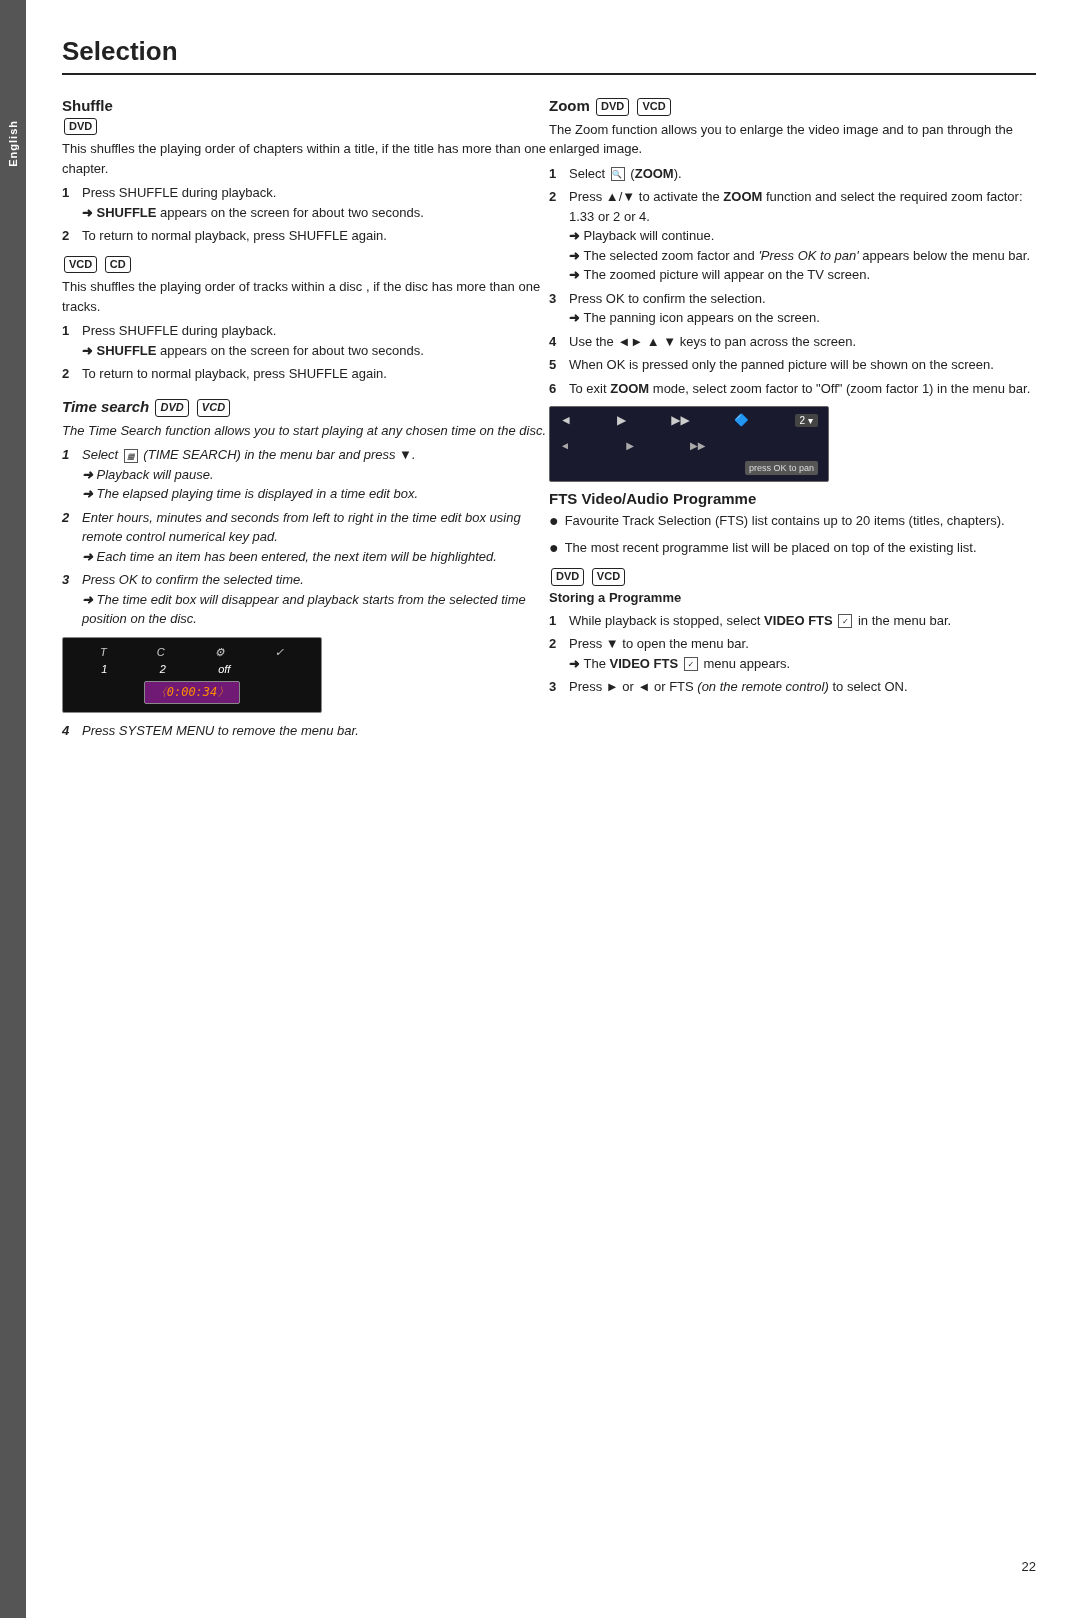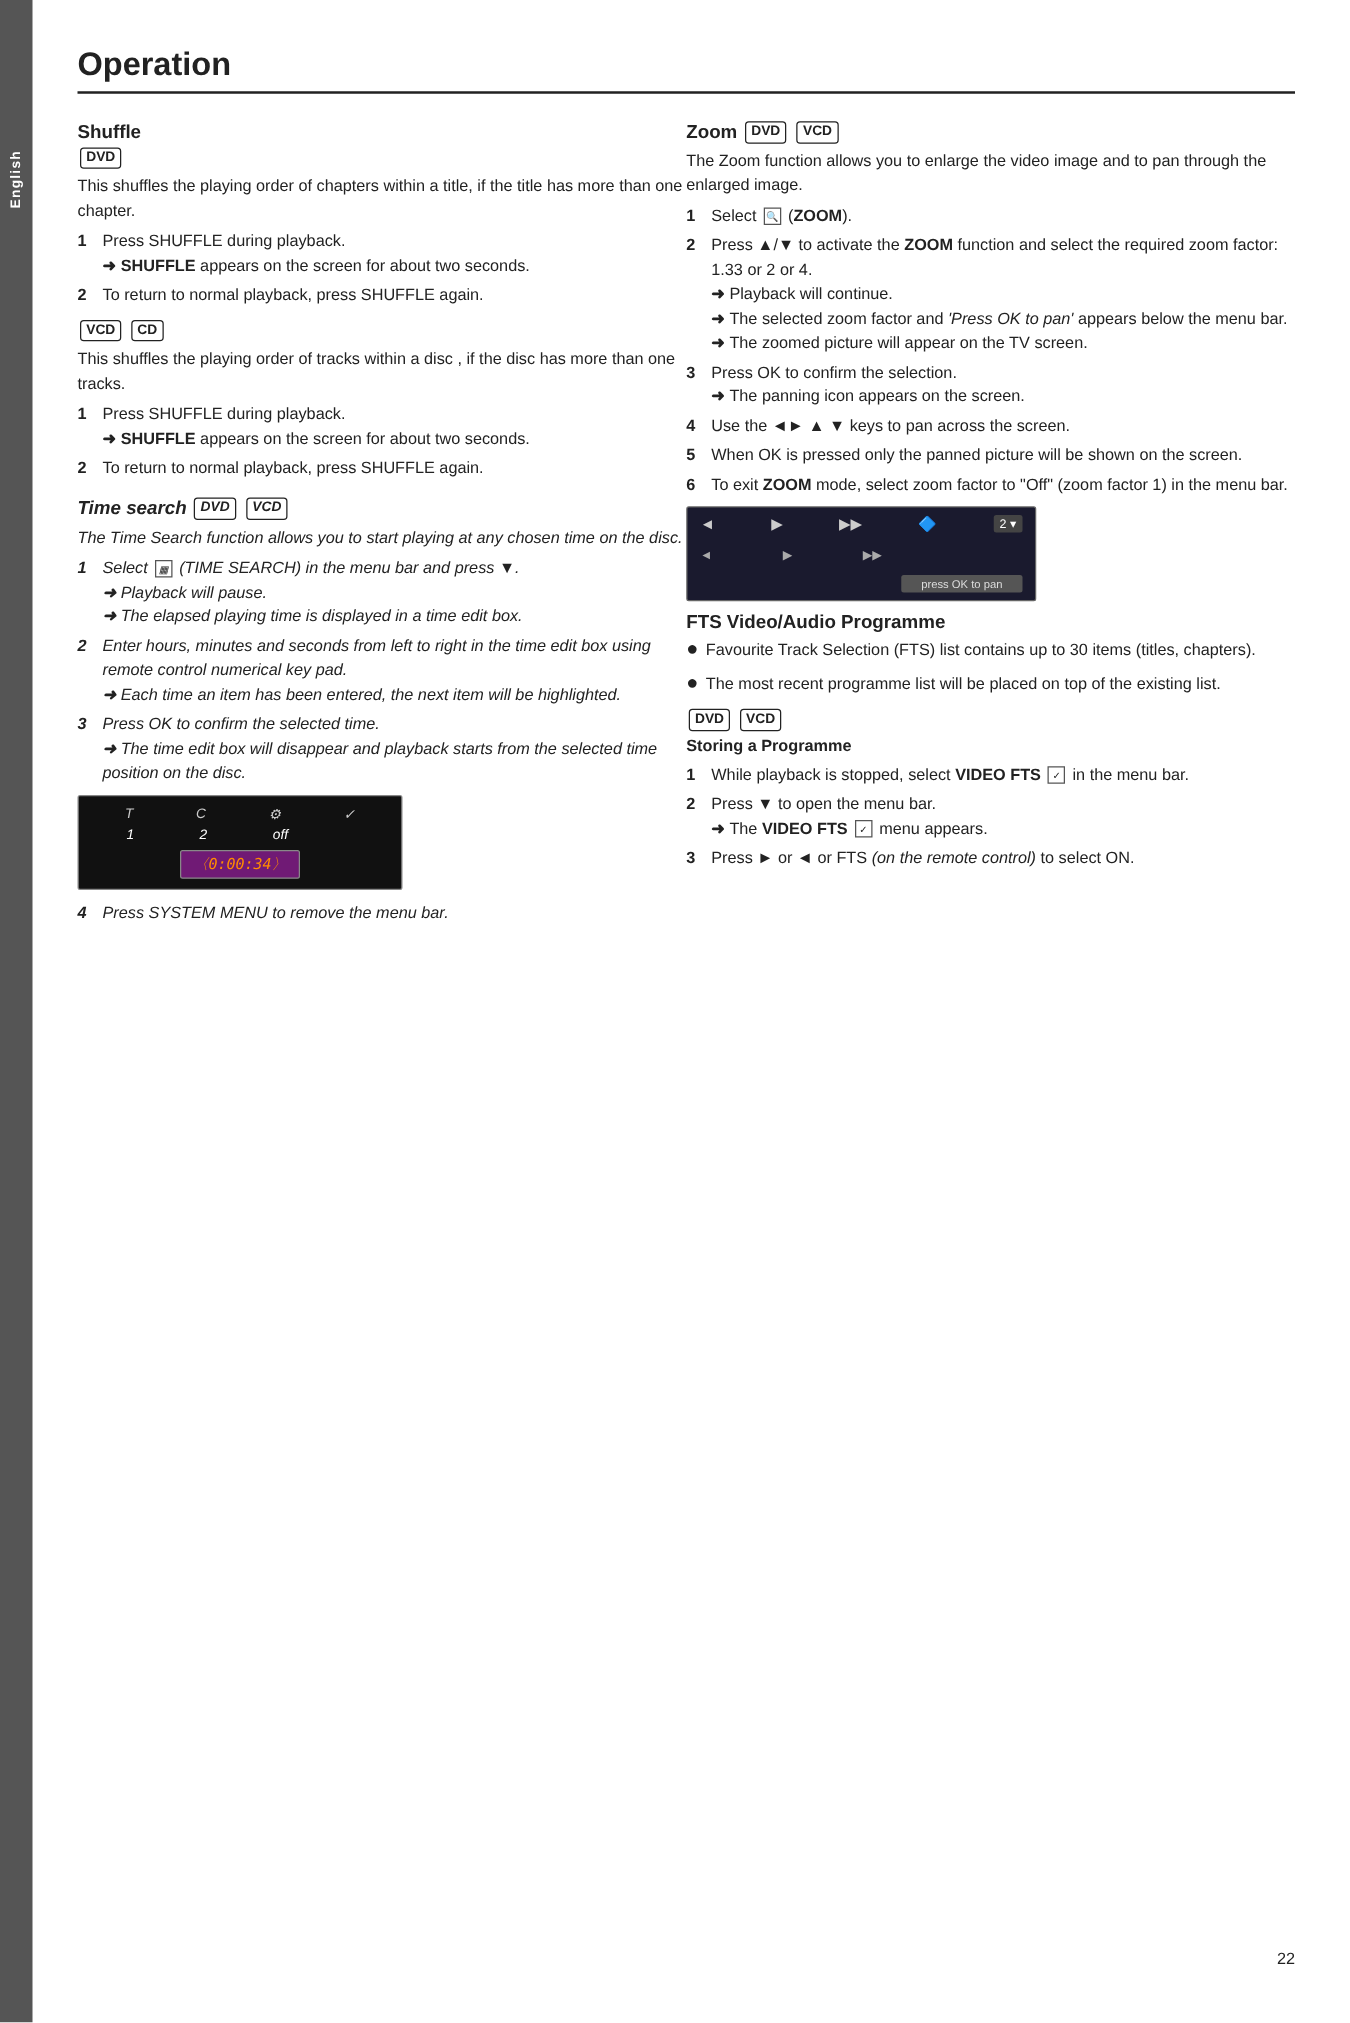--- a/index.html
+++ b/index.html
@@ -128,21 +128,21 @@
 <body>
 
 <div class="page-wrapper">
 
   <div class="sidebar-tab">
     <span>English</span>
   </div>
 
   <div class="main-content">
 
-    <div class="page-title">Operation</div>
+    <div class="page-title">Selection</div>
 
     <div class="two-col">
 
       <div class="col-left">
 
         <div>
           <div class="section-title">Shuffle</div>
 
           <div style="margin-bottom:4px;">
             <span class="badge badge-dvd">DVD</span>
@@ -308,33 +308,33 @@
                 <span style="background:#444; color:#fff; font-size:10px; padding:1px 5px; border-radius:2px;">2 ▾</span>
               </div>
               <div style="display:flex; align-items:center; justify-content:space-between; color:#888; font-size:10px; margin-top:4px;">
                 <span style="color:#aaa;">◄</span>
                 <span style="color:#aaa;">▶</span>
                 <span style="color:#aaa;">▶▶</span>
                 <span style="color:#888;"></span>
                 <span style="color:#888;"></span>
               </div>
               <div style="display:flex; justify-content:flex-end; margin-top:2px;">
-                <span style="color:#ddd; font-size:9px; background:#555; padding:2px 16px; border-radius:2px;">press OK to pan</span>
+                <span style="color:#ddd; font-size:9px; background:#555; padding:2px 4px; border-radius:2px;">press OK to pan</span>
               </div>
             </div>
           </div>
         </div>
 
         <div style="margin-top:4px;">
           <div class="section-title">FTS Video/Audio Programme</div>
 
           <ul class="bullet-list">
             <li>
               <span class="bullet">●</span>
-              <span class="content">Favourite Track Selection (FTS) list contains up to 30 items (titles, chapters).</span>
+              <span class="content">Favourite Track Selection (FTS) list contains up to 20 items (titles, chapters).</span>
             </li>
             <li>
               <span class="bullet">●</span>
               <span class="content">The most recent programme list will be placed on top of the existing list.</span>
             </li>
           </ul>
 
           <div style="margin-bottom:4px;">
             <span class="badge badge-dvd">DVD</span>
             <span class="badge badge-vcd" style="margin-left:4px;">VCD</span>

